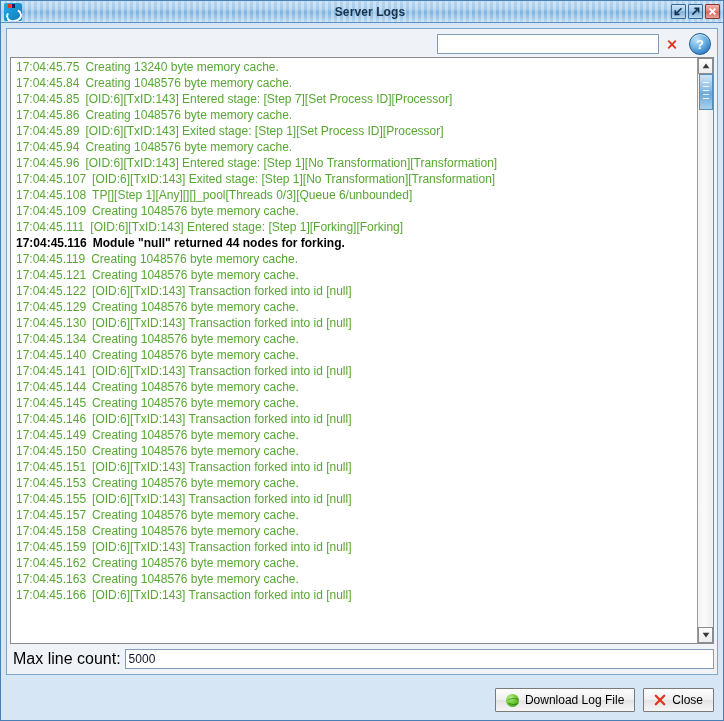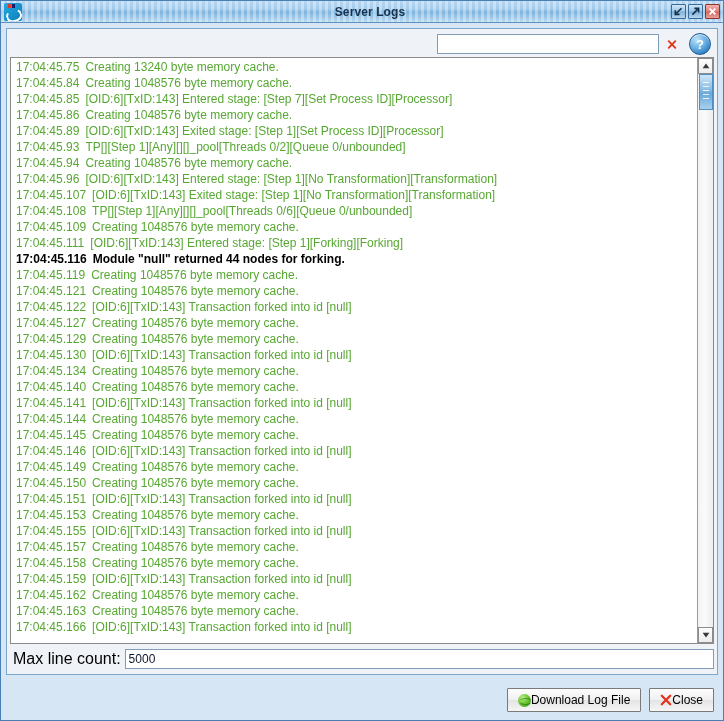--- a/index.html
+++ b/index.html
@@ -300,20 +300,21 @@
     box-sizing: border-box;
     background: transparent;
   }
   .fbtn {
     height: 24px;
     box-sizing: border-box;
     border: 1px solid #7a7a7a;
     background: linear-gradient(to bottom, #fdfdfd 0%, #f0f0f0 48%, #e4e4e4 52%, #f6f6f6 100%);
     display: flex;
     align-items: center;
+    gap: 6px;
     padding: 0 10px;
     font-size: 12px;
     color: #000000;
     cursor: pointer;
     font-family: "Liberation Sans", sans-serif;
     border-radius: 1px;
   }
   .globe-icon {
     width: 13px;
     height: 13px;
@@ -385,32 +386,30 @@
       </div>
     </div>
 
     <div class="log-wrap">
       <div class="log-area" id="log-area">
           <div class="log-line"><span class="ts">17:04:45.75</span><span>Creating 13240 byte memory cache.</span></div>
           <div class="log-line"><span class="ts">17:04:45.84</span><span>Creating 1048576 byte memory cache.</span></div>
           <div class="log-line"><span class="ts">17:04:45.85</span><span>[OID:6][TxID:143] Entered stage: [Step 7][Set Process ID][Processor]</span></div>
           <div class="log-line"><span class="ts">17:04:45.86</span><span>Creating 1048576 byte memory cache.</span></div>
           <div class="log-line"><span class="ts">17:04:45.89</span><span>[OID:6][TxID:143] Exited stage: [Step 1][Set Process ID][Processor]</span></div>
-          <div class="log-line"><span class="ts">17:04:45.93</span><span>TP[][Step 1][Any][][]_pool[Threads 0/2][Queue 0/unbounded]</span></div>
           <div class="log-line"><span class="ts">17:04:45.94</span><span>Creating 1048576 byte memory cache.</span></div>
           <div class="log-line"><span class="ts">17:04:45.96</span><span>[OID:6][TxID:143] Entered stage: [Step 1][No Transformation][Transformation]</span></div>
           <div class="log-line"><span class="ts">17:04:45.107</span><span>[OID:6][TxID:143] Exited stage: [Step 1][No Transformation][Transformation]</span></div>
-          <div class="log-line"><span class="ts">17:04:45.108</span><span>TP[][Step 1][Any][][]_pool[Threads 0/6][Queue 0/unbounded]</span></div>
+          <div class="log-line"><span class="ts">17:04:45.108</span><span>TP[][Step 1][Any][][]_pool[Threads 0/3][Queue 6/unbounded]</span></div>
           <div class="log-line"><span class="ts">17:04:45.109</span><span>Creating 1048576 byte memory cache.</span></div>
           <div class="log-line"><span class="ts">17:04:45.111</span><span>[OID:6][TxID:143] Entered stage: [Step 1][Forking][Forking]</span></div>
           <div class="log-line black"><span class="ts">17:04:45.116</span><span>Module "null" returned 44 nodes for forking.</span></div>
           <div class="log-line"><span class="ts">17:04:45.119</span><span>Creating 1048576 byte memory cache.</span></div>
           <div class="log-line"><span class="ts">17:04:45.121</span><span>Creating 1048576 byte memory cache.</span></div>
           <div class="log-line"><span class="ts">17:04:45.122</span><span>[OID:6][TxID:143] Transaction forked into id [null]</span></div>
-          <div class="log-line"><span class="ts">17:04:45.127</span><span>Creating 1048576 byte memory cache.</span></div>
           <div class="log-line"><span class="ts">17:04:45.129</span><span>Creating 1048576 byte memory cache.</span></div>
           <div class="log-line"><span class="ts">17:04:45.130</span><span>[OID:6][TxID:143] Transaction forked into id [null]</span></div>
           <div class="log-line"><span class="ts">17:04:45.134</span><span>Creating 1048576 byte memory cache.</span></div>
           <div class="log-line"><span class="ts">17:04:45.140</span><span>Creating 1048576 byte memory cache.</span></div>
           <div class="log-line"><span class="ts">17:04:45.141</span><span>[OID:6][TxID:143] Transaction forked into id [null]</span></div>
           <div class="log-line"><span class="ts">17:04:45.144</span><span>Creating 1048576 byte memory cache.</span></div>
           <div class="log-line"><span class="ts">17:04:45.145</span><span>Creating 1048576 byte memory cache.</span></div>
           <div class="log-line"><span class="ts">17:04:45.146</span><span>[OID:6][TxID:143] Transaction forked into id [null]</span></div>
           <div class="log-line"><span class="ts">17:04:45.149</span><span>Creating 1048576 byte memory cache.</span></div>
           <div class="log-line"><span class="ts">17:04:45.150</span><span>Creating 1048576 byte memory cache.</span></div>

